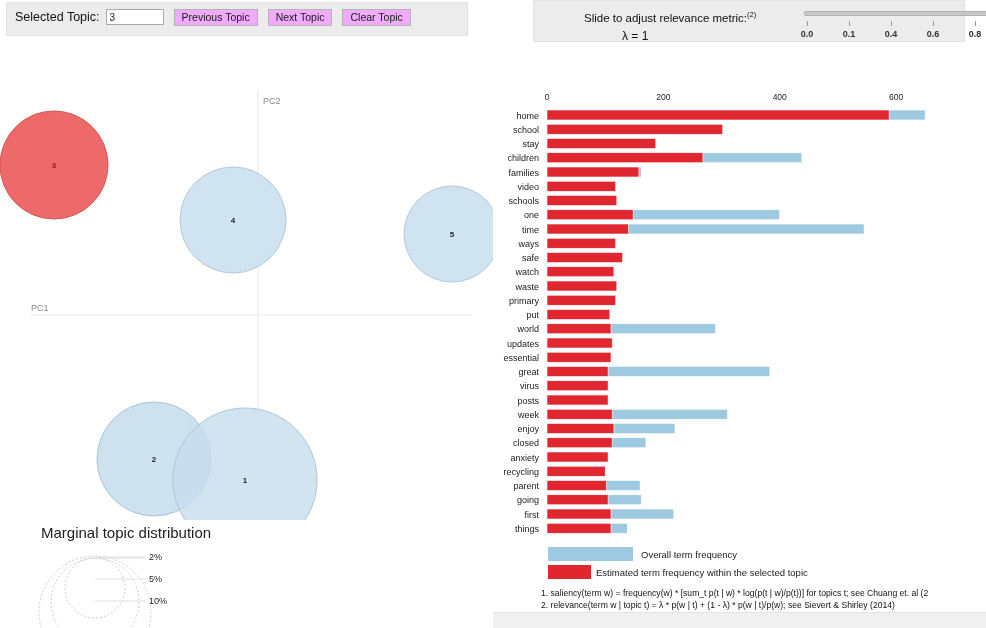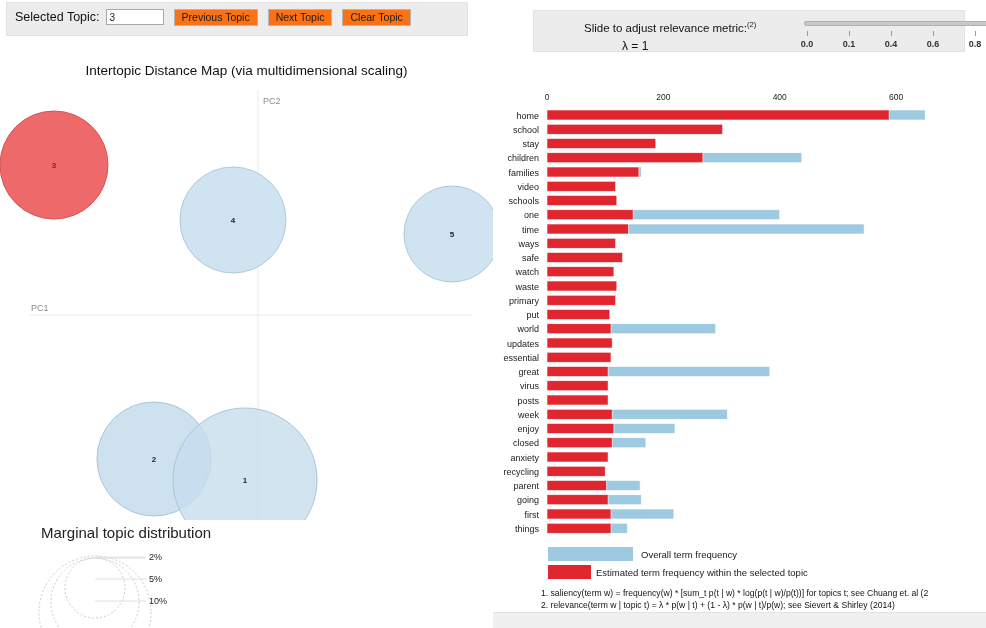--- a/index.html
+++ b/index.html
@@ -61,21 +61,21 @@
     background: #fff;
     box-sizing: border-box;
     color: #222;
     border-radius: 0;
   }
   .topic-btn {
     height: 17px;
     margin-left: 10px;
     font-size: 10.5px;
     font-family: "Liberation Sans", sans-serif;
-    background: #f97316;
+    background: #f0abfc;
     border: 1px solid #b4b4b4;
     color: #1a1a1a;
     padding: 0 7px;
     line-height: 15px;
     white-space: nowrap;
     border-radius: 0;
     cursor: pointer;
   }
   #left-title {
     position: absolute;
@@ -127,21 +127,21 @@
 
   
   #right-panel {
     position: absolute;
     left: 493px; top: 0;
     width: 493px;
     height: 628px;
   }
   #topbar-right {
     position: absolute;
-    left: 40px; top: 10px;
+    left: 40px; top: 0;
     width: 432px;
     height: 42px;
     background: #ececec;
     border: 1px solid #e2e2e2;
     box-sizing: border-box;
   }
   #slider-label {
     position: absolute;
     left: 50px;
     top: 9px;
@@ -251,21 +251,20 @@
     <div id="topbar-left">
       <div id="topbar-left-inner">
         <span class="sel-topic-label">Selected Topic:</span>
         <input id="selected-topic-input" type="text" value="3" style="">
         <button class="topic-btn">Previous Topic</button>
         <button class="topic-btn">Next Topic</button>
         <button class="topic-btn">Clear Topic</button>
       </div>
     </div>
 
-    <div id="left-title">Intertopic Distance Map (via multidimensional scaling)</div>
 
     <svg id="mds-svg" width="493" height="440">
 
       <line x1="30" y1="235" x2="472" y2="235" stroke="#e9e9e9" stroke-width="1"></line>
       <line x1="258" y1="10" x2="258" y2="440" stroke="#e9e9e9" stroke-width="1"></line>
       <text class="axis-name" x="31" y="231">PC1</text>
       <text class="axis-name" x="263" y="24">PC2</text>
 
       <g>
         <circle cx="154" cy="379" r="57" fill="#c6dded" fill-opacity="0.88" stroke="#a9c6d8" stroke-width="1"></circle>

